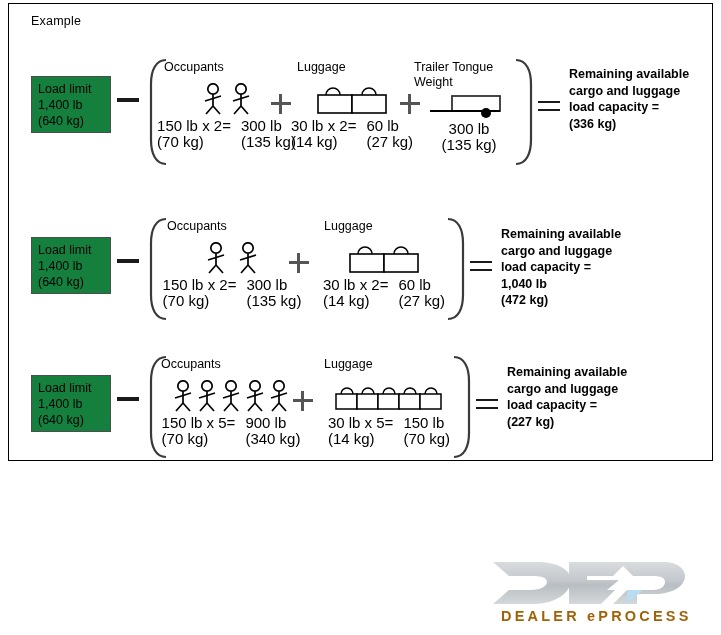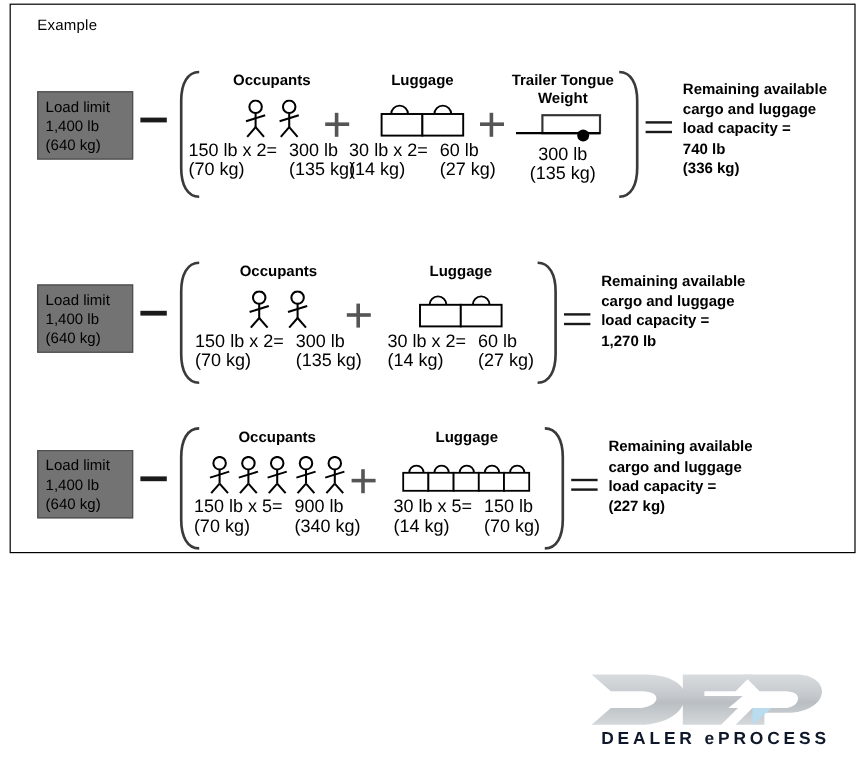--- a/index.html
+++ b/index.html
@@ -50,21 +50,21 @@
   
   .loadlimit-box {
     position: absolute;
     left: 22px;
     top: 30px;
     width: 80px;
     height: 57px;
     border: 1.4px solid #4d4d4d;
     box-sizing: border-box;
     padding: 4px 0 0 6px;
-    background: #737373;
+    background: #15803d;
   }
   .loadlimit-box div {
     font-size: 12.5px;
     line-height: 16px;
     white-space: nowrap;
   }
 
   
   .minus-sign {
     position: absolute;
@@ -85,22 +85,21 @@
 
   
   .group {
     position: absolute;
     text-align: center;
   }
   .group-title {
     font-size: 12.5px;
     line-height: 15px;
     white-space: nowrap;
-    text-align: center;
-    font-weight: bold;
+    text-align: left;
   }
   .group-icons {
     height: 38px;
     display: flex;
     align-items: flex-end;
     justify-content: center;
     gap: 6px;
     margin-top: 2px;
   }
   .group-figures {
@@ -182,21 +181,21 @@
     height: 68px;
   }
   #dep-logo svg { display: block; }
   .dep-wordmark {
     position: absolute;
     left: 14px;
     top: 52px;
     font-size: 14.5px;
     font-weight: bold;
     letter-spacing: 3.2px;
-    color: #0f172a;
+    color: #a16207;
     font-family: "Liberation Sans", sans-serif;
     white-space: nowrap;
   }
 </style>
 </head>
 <body>
 
 <div id="example-frame">
 
   <div id="example-title">Example</div>
@@ -302,21 +301,20 @@
         <path d="M2 2 C12 2 17 12 17 26 L17 82 C17 96 12 106 2 106" fill="none" stroke="#3a3a3a" stroke-width="2.2"></path>
       </svg>
     </div>
 
     <div class="equals-sign" style="left:529px; top:55px;"></div>
 
     <div class="result-text" style="left:560px; top:20px;">
       <div>Remaining available</div>
       <div>cargo and luggage</div>
       <div>load capacity =</div>
-      <div>740 lb</div>
       <div>(336 kg)</div>
     </div>
   </div>
 
   <div class="row" id="row-1">
 
     <div class="loadlimit-box" style="top:28px;">
       <div>Load limit</div>
       <div>1,400 lb</div>
       <div>(640 kg)</div>
@@ -395,21 +393,22 @@
         <path d="M2 2 C12 2 17 12 17 26 L17 78 C17 92 12 102 2 102" fill="none" stroke="#3a3a3a" stroke-width="2.2"></path>
       </svg>
     </div>
 
     <div class="equals-sign" style="left:461px; top:52px;"></div>
 
     <div class="result-text" style="left:492px; top:17px;">
       <div>Remaining available</div>
       <div>cargo and luggage</div>
       <div>load capacity =</div>
-      <div>1,270 lb</div>
+      <div>1,040 lb</div>
+      <div>(472 kg)</div>
     </div>
   </div>
 
   <div class="row" id="row-2">
 
     <div class="loadlimit-box" style="top:26px;">
       <div>Load limit</div>
       <div>1,400 lb</div>
       <div>(640 kg)</div>
     </div>

